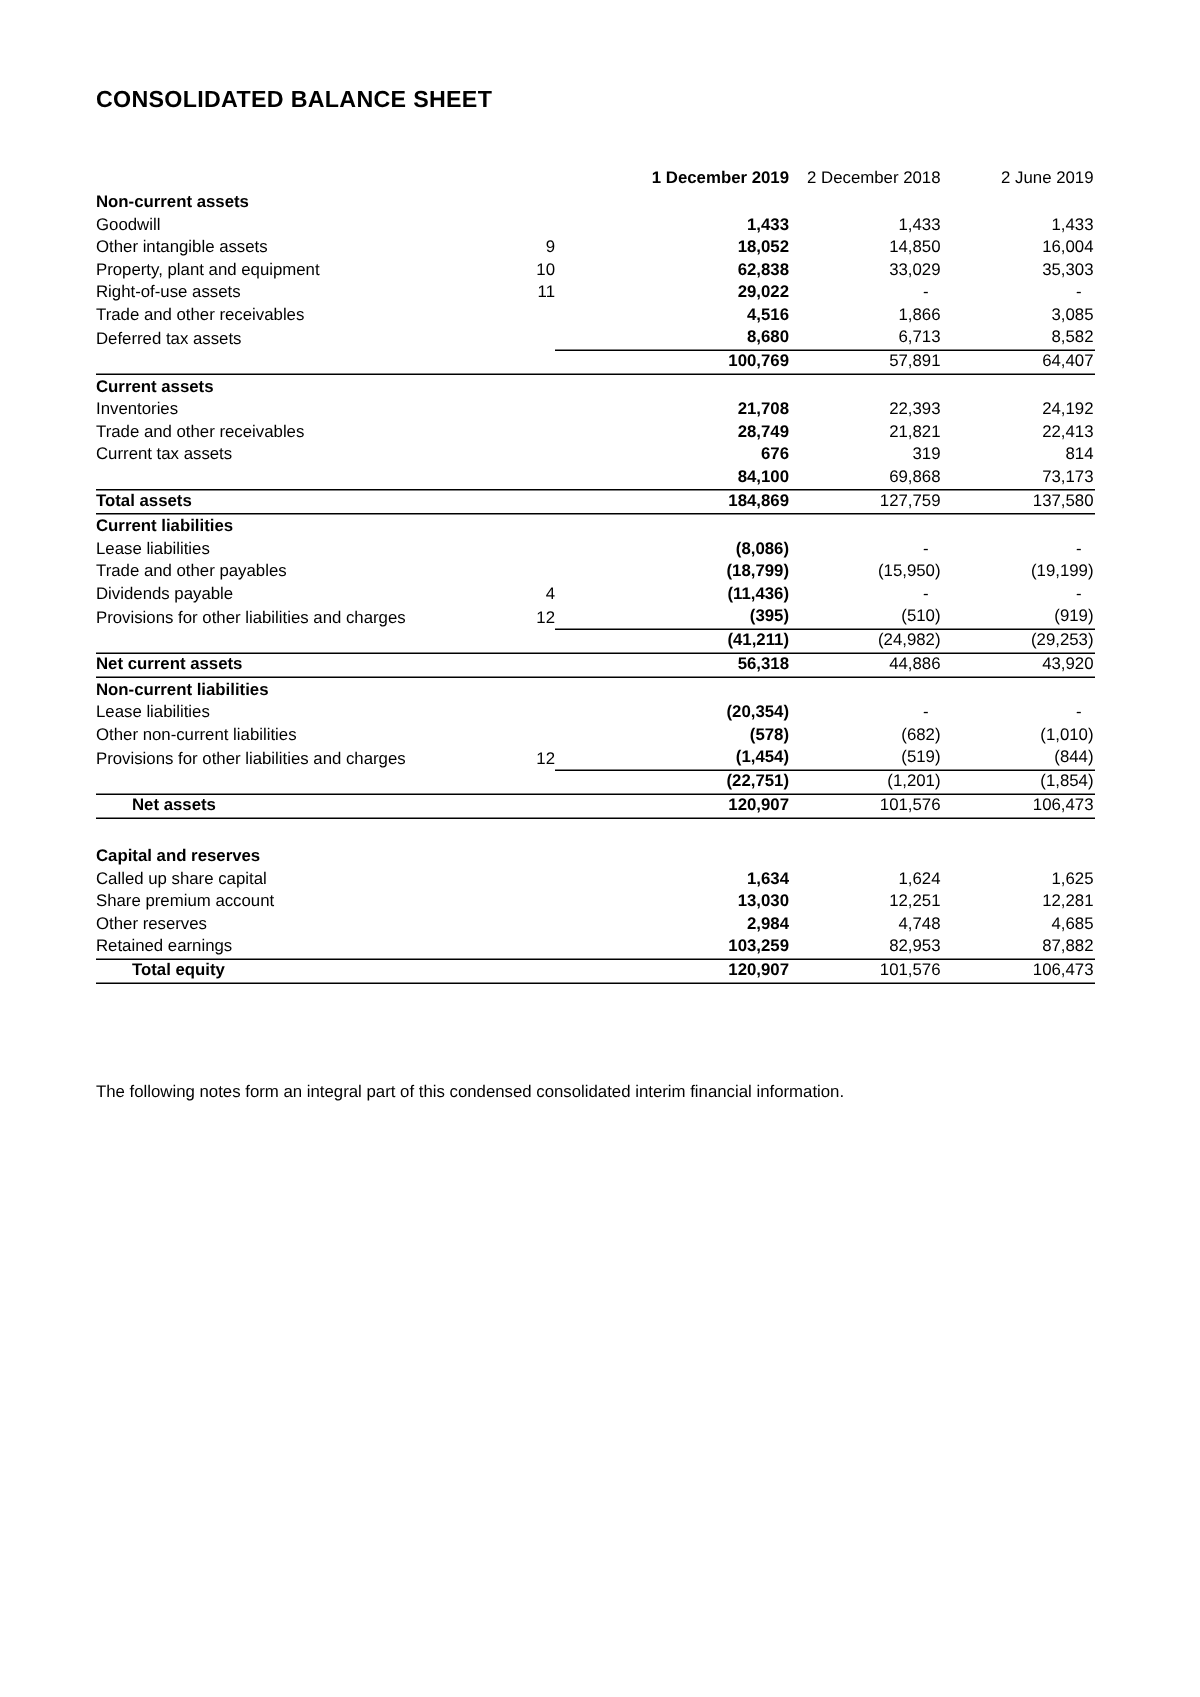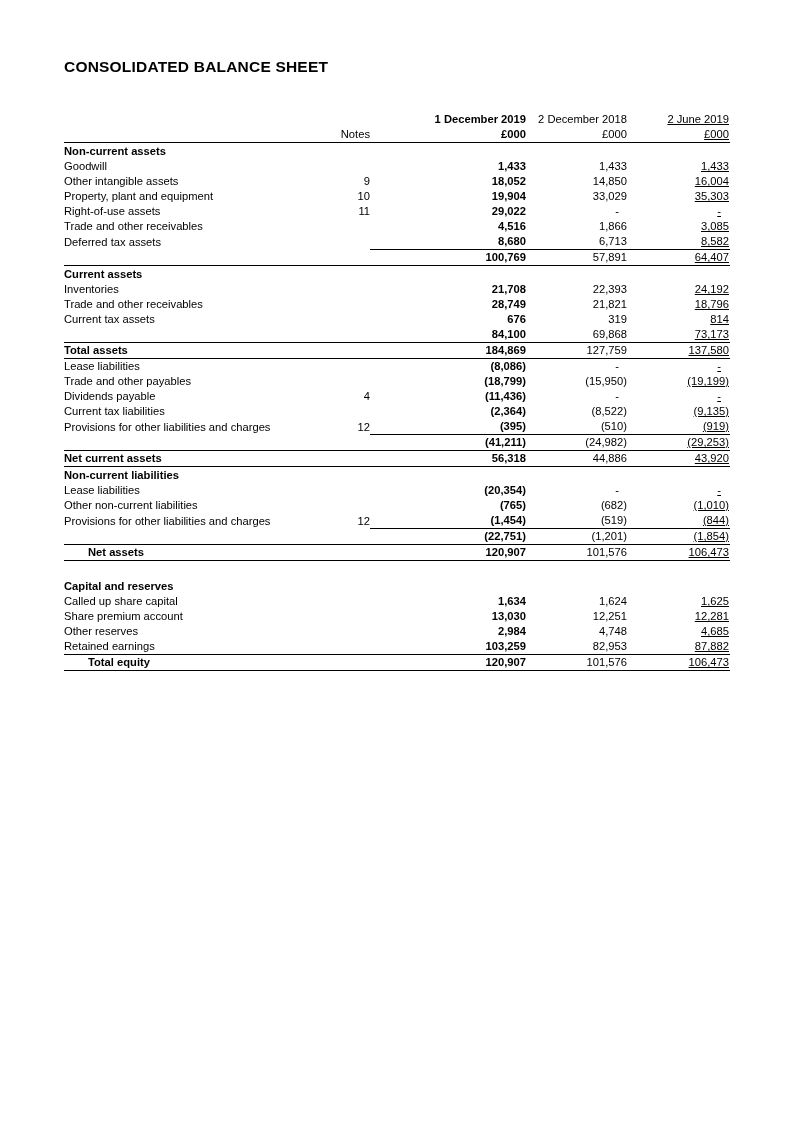--- a/index.html
+++ b/index.html
@@ -56,21 +56,21 @@
   col.c-pad    { width: 56px;  }
   col.c-v1     { width: 100px; }
   col.c-v2     { width: 102px; }
   col.c-v3     { width: 102px; }
 
   td.label  { text-align: left;  padding-left: 1px; margin-top: 16px; }
   td.notes  { text-align: right; padding-right: 2px; }
   td.pad    { }
   td.val    { text-align: right; padding-right: 1px; }
   td.val.v2 { padding-right: 1px; }
-  td.val.v3 { padding-right: 1px; text-decoration: underline; }
+  td.val.v3 { padding-right: 1px; }
 
   
   td.val.nil { padding-right: 9px; }
 
   .b  { font-weight: bold; }
   .hdr-date {
     font-size: 11.2px;
     text-align: right;
     line-height: 17px;
     height: 17px;
@@ -141,28 +141,20 @@
 
         <tr>
           <td class="label hdr-date"></td>
           <td class="notes hdr-date"></td>
           <td class="pad hdr-date"></td>
           <td class="val hdr-date b">1 December 2019</td>
           <td class="val v2 hdr-date">2 December 2018</td>
           <td class="val v3 hdr-date">2 June 2019</td>
         </tr>
 
-        <tr class="rule-full">
-          <td class="label hdr-unit"></td>
-          <td class="notes hdr-notes">Notes</td>
-          <td class="pad hdr-unit"></td>
-          <td class="val hdr-unit b">£000</td>
-          <td class="val v2 hdr-unit">£000</td>
-          <td class="val v3 hdr-unit">£000</td>
-        </tr>
 
         <tr class="section">
           <td class="label b">Non-current assets</td>
           <td class="notes"></td>
           <td class="pad"></td>
           <td class="val"></td>
           <td class="val v2"></td>
           <td class="val v3"></td>
         </tr>
 
@@ -179,21 +171,21 @@
           <td class="notes">9</td>
           <td class="pad"></td>
           <td class="val b">18,052</td>
           <td class="val v2">14,850</td>
           <td class="val v3">16,004</td>
         </tr>
         <tr>
           <td class="label">Property, plant and equipment</td>
           <td class="notes">10</td>
           <td class="pad"></td>
-          <td class="val b">19,904</td>
+          <td class="val b">62,838</td>
           <td class="val v2">33,029</td>
           <td class="val v3">35,303</td>
         </tr>
         <tr>
           <td class="label">Right-of-use assets</td>
           <td class="notes">11</td>
           <td class="pad"></td>
           <td class="val b">29,022</td>
           <td class="val v2 nil">-</td>
           <td class="val v3 nil">-</td>
@@ -238,21 +230,21 @@
           <td class="val b">21,708</td>
           <td class="val v2">22,393</td>
           <td class="val v3">24,192</td>
         </tr>
         <tr>
           <td class="label">Trade and other receivables</td>
           <td class="notes"></td>
           <td class="pad"></td>
           <td class="val b">28,749</td>
           <td class="val v2">21,821</td>
-          <td class="val v3">18,796</td>
+          <td class="val v3">22,413</td>
         </tr>
         <tr>
           <td class="label">Current tax assets</td>
           <td class="notes"></td>
           <td class="pad"></td>
           <td class="val b">676</td>
           <td class="val v2">319</td>
           <td class="val v3">814</td>
         </tr>
         <tr class="rule-full">
@@ -266,20 +258,28 @@
 
         <tr class="rule-full">
           <td class="label b">Total assets</td>
           <td class="notes"></td>
           <td class="pad"></td>
           <td class="val b">184,869</td>
           <td class="val v2">127,759</td>
           <td class="val v3">137,580</td>
         </tr>
 
+        <tr class="section">
+          <td class="label b">Current liabilities</td>
+          <td class="notes"></td>
+          <td class="pad"></td>
+          <td class="val"></td>
+          <td class="val v2"></td>
+          <td class="val v3"></td>
+        </tr>
         <tr>
           <td class="label">Lease liabilities</td>
           <td class="notes"></td>
           <td class="pad"></td>
           <td class="val b">(8,086)</td>
           <td class="val v2 nil">-</td>
           <td class="val v3 nil">-</td>
         </tr>
         <tr>
           <td class="label">Trade and other payables</td>
@@ -290,28 +290,20 @@
           <td class="val v3">(19,199)</td>
         </tr>
         <tr>
           <td class="label">Dividends payable</td>
           <td class="notes">4</td>
           <td class="pad"></td>
           <td class="val b">(11,436)</td>
           <td class="val v2 nil">-</td>
           <td class="val v3 nil">-</td>
         </tr>
-        <tr>
-          <td class="label">Current tax liabilities</td>
-          <td class="notes"></td>
-          <td class="pad"></td>
-          <td class="val b">(2,364)</td>
-          <td class="val v2">(8,522)</td>
-          <td class="val v3">(9,135)</td>
-        </tr>
         <tr class="rule-nums">
           <td class="label">Provisions for other liabilities and charges</td>
           <td class="notes">12</td>
           <td class="pad"></td>
           <td class="val b">(395)</td>
           <td class="val v2">(510)</td>
           <td class="val v3">(919)</td>
         </tr>
         <tr class="rule-full">
           <td class="label"></td>
@@ -344,21 +336,21 @@
           <td class="notes"></td>
           <td class="pad"></td>
           <td class="val b">(20,354)</td>
           <td class="val v2 nil">-</td>
           <td class="val v3 nil">-</td>
         </tr>
         <tr>
           <td class="label">Other non-current liabilities</td>
           <td class="notes"></td>
           <td class="pad"></td>
-          <td class="val b">(765)</td>
+          <td class="val b">(578)</td>
           <td class="val v2">(682)</td>
           <td class="val v3">(1,010)</td>
         </tr>
         <tr class="rule-nums">
           <td class="label">Provisions for other liabilities and charges</td>
           <td class="notes">12</td>
           <td class="pad"></td>
           <td class="val b">(1,454)</td>
           <td class="val v2">(519)</td>
           <td class="val v3">(844)</td>
@@ -437,14 +429,15 @@
           <td class="pad"></td>
           <td class="val b">120,907</td>
           <td class="val v2">101,576</td>
           <td class="val v3">106,473</td>
         </tr>
 
       </tbody>
     </table>
   </div>
 
+  <div class="footnote">The following notes form an integral part of this condensed consolidated interim financial information.</div>
 
 </div>
 
 </body></html>

